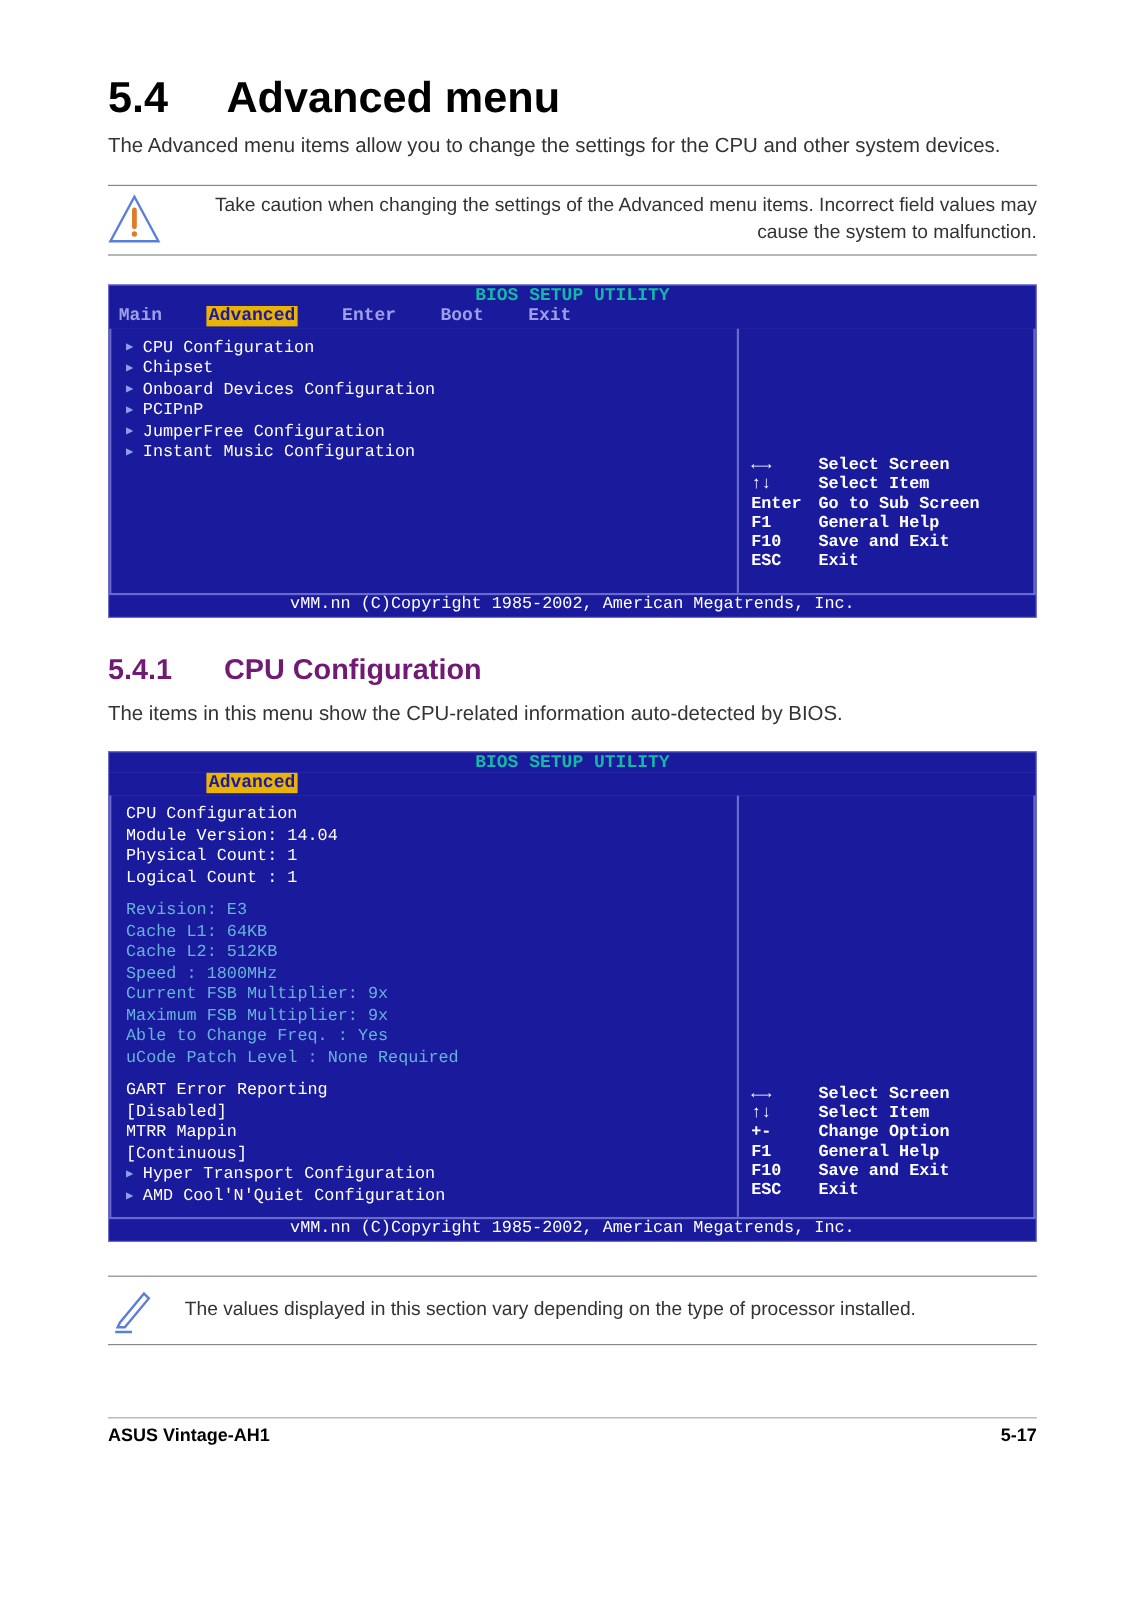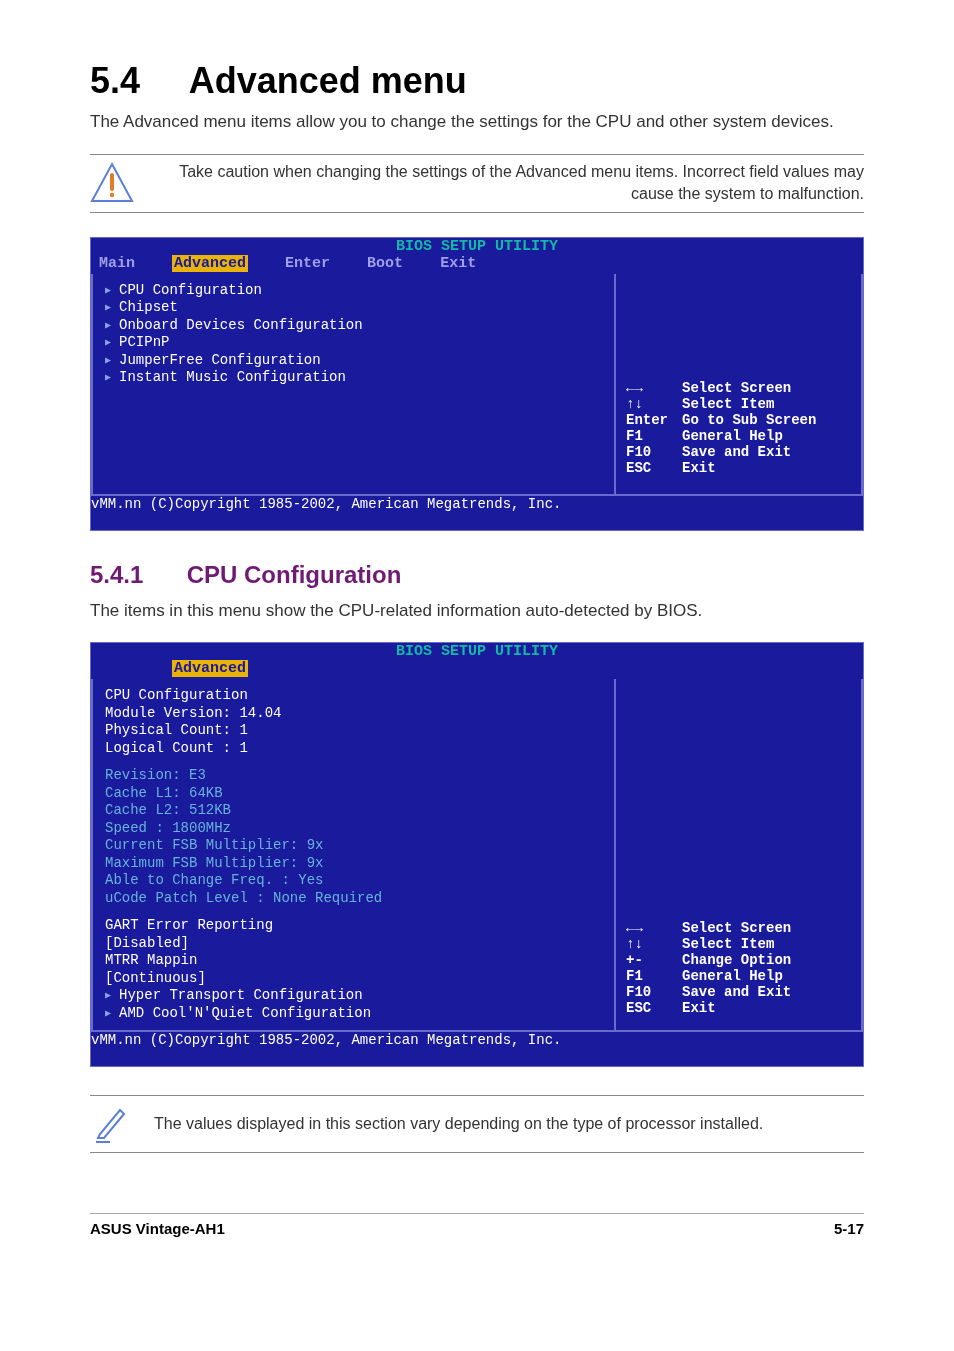--- a/index.html
+++ b/index.html
@@ -104,21 +104,22 @@
       justify-content:flex-end;
     }
     .bios .help-line { display:flex; }
     .bios .help-key { color:#fff; width:56px; font-weight:bold;}
     .bios .help-text { color:#fff; font-weight:bold;}
     .bios .footer {
       background: #1a1a9c;
       color:#fff;
       font-family: "Courier New", monospace;
       font-size: 14px;
-      padding: 0 0 18px 0;
+      text-align: center;
+      padding: 0 0 2px 0;
     }
     .bios .row { display:flex; line-height:1.25;flex-direction:column;}
     .bios .row .lbl { width:240px; }
     .bios .row .val { color:#fff; }
     .bios .opt .val { color:#fff; }
     .bios2-left { min-height: 260px !important; }
     .page-footer {
       display:flex;
       justify-content:space-between;
       margin-top: 60px;

